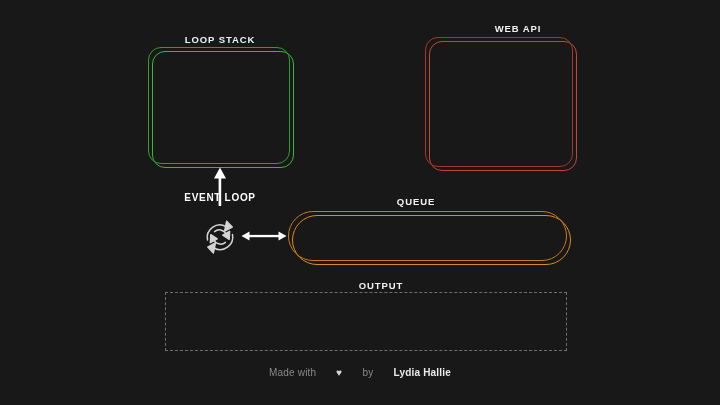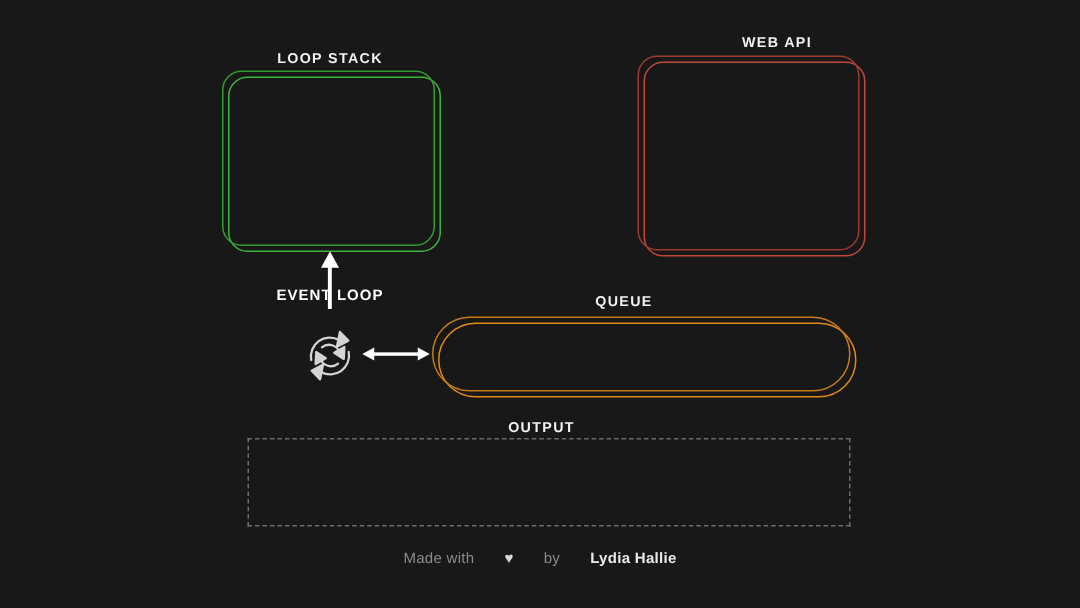--- a/index.html
+++ b/index.html
@@ -155,21 +155,21 @@
     <div class="layer inner"></div>
   </div>
 
   <div class="section-label" style="left:416px; top:196px;">QUEUE</div>
 
   <div class="dbl-box" id="queue-box">
     <div class="layer outer"></div>
     <div class="layer inner"></div>
   </div>
 
-  <div class="section-label" style="left:361px; top:280px;">OUTPUT</div>
+  <div class="section-label" style="left:381px; top:280px;">OUTPUT</div>
 
   <div id="output-box"></div>
 
   <div id="eventloop-label">EVENT LOOP</div>
 
   <svg id="arrow-up" viewBox="0 0 22 40">
     <rect x="9.6" y="9" width="2.6" height="30" fill="#ffffff"></rect>
     <polygon points="11,0.5 17,11.5 5,11.5" fill="#ffffff"></polygon>
   </svg>
 

